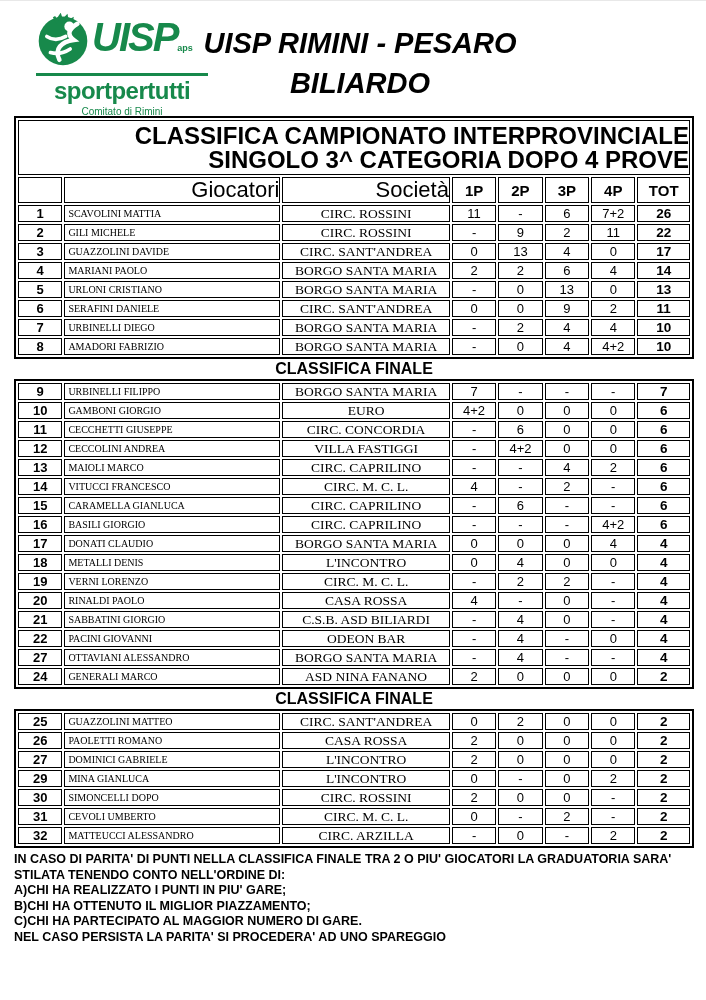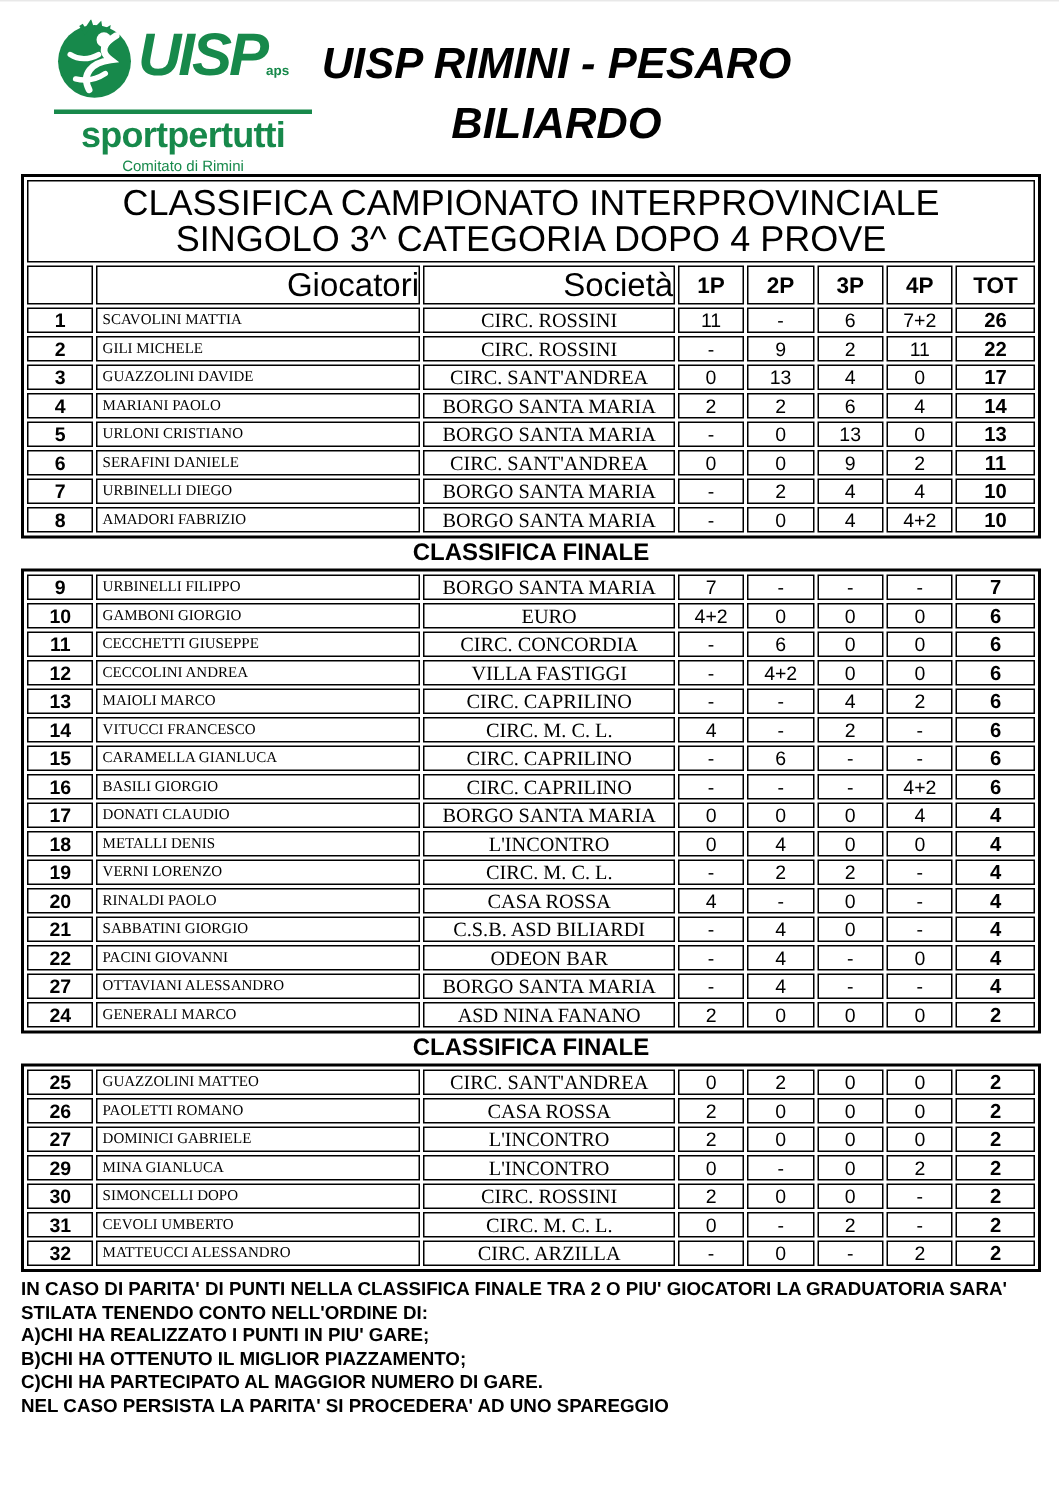--- a/index.html
+++ b/index.html
@@ -19,33 +19,33 @@
     letter-spacing:-2px; color:var(--green); margin-left:2px;
   }
   .uisp-aps { font-size:9px; font-style:normal; letter-spacing:0; vertical-align:baseline; }
   .logo-line { height:3px; background:var(--green); margin-top:1px; }
   .tagline {
     font-size:24px; font-weight:bold; letter-spacing:-0.5px;
     color:var(--green); line-height:26px; margin-top:2px; text-align:center;
   }
   .committee { font-size:10px; color:var(--green); text-align:center; margin-top:2px; }
   .doc-title {
-    position:absolute; left:371px; top:22px; transform:translateX(-50%);
+    position:absolute; left:360px; top:22px; transform:translateX(-50%);
     text-align:center; font-weight:bold; font-style:italic;
     font-size:29px; line-height:40px; white-space:nowrap;
   }
   
   .table-wrap { margin-left:14px; width:680px; }
   table.classifica {
     width:680px; table-layout:fixed;
     border-collapse:separate; border-spacing:2px;
     border:2px solid #000; background:#fff;
   }
   table.classifica td, table.classifica th { border:1px solid #000; overflow:hidden; }
-  .title-cell { text-align:center; font-weight:normal; font-size:24px; line-height:24px; padding:3px 0 2px; }
+  .title-cell { text-align:right; font-weight:bold; font-size:24px; line-height:24px; padding:3px 0 2px; }
   .col-head { font-weight:normal; font-size:22px; line-height:24px; text-align:right; height:26px; }
   .col-head-pt { font-weight:bold; font-size:15px; text-align:center; height:26px; }
   .rank-cell { font-weight:bold; font-size:13px; text-align:center; height:17px; line-height:15px; }
   .name-cell { font-family:"Liberation Serif", serif; font-size:10px; padding-left:3px; line-height:15px; white-space:nowrap; }
   .club-cell { font-family:"Liberation Serif", serif; font-size:13.5px; text-align:center; line-height:15px; white-space:nowrap; }
   .pt-cell   { font-size:13px; text-align:center; line-height:15px; }
   .tot-cell  { font-size:13.5px; font-weight:bold; text-align:center; line-height:15px; }
   .divider { text-align:center; font-weight:bold; font-size:16px; line-height:20px; height:20px; }
   
   .footnotes { margin:4px 0 0 14px; font-weight:bold; font-size:12.5px; line-height:15.5px; }

